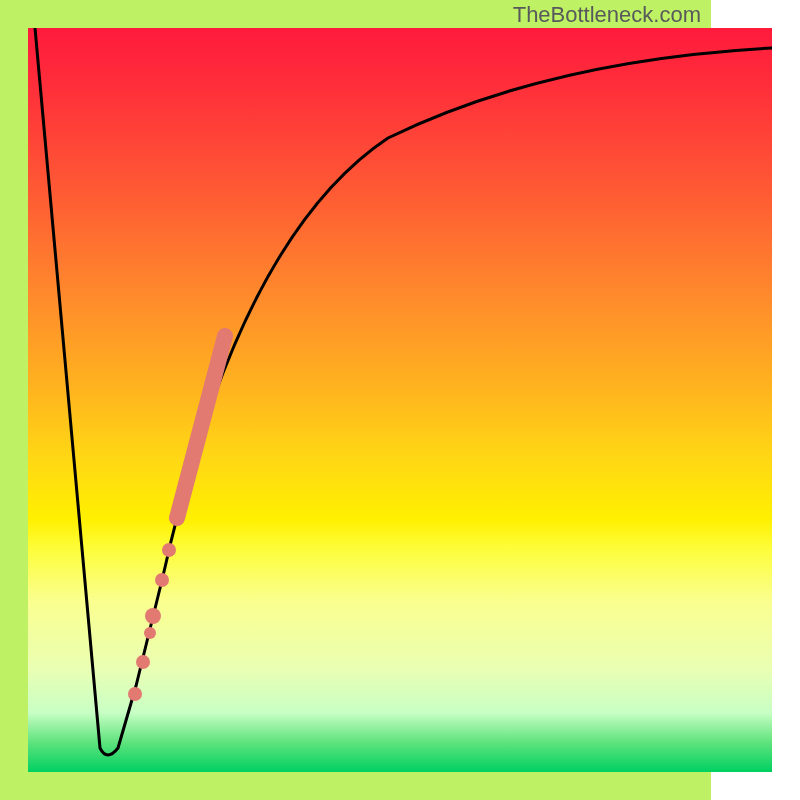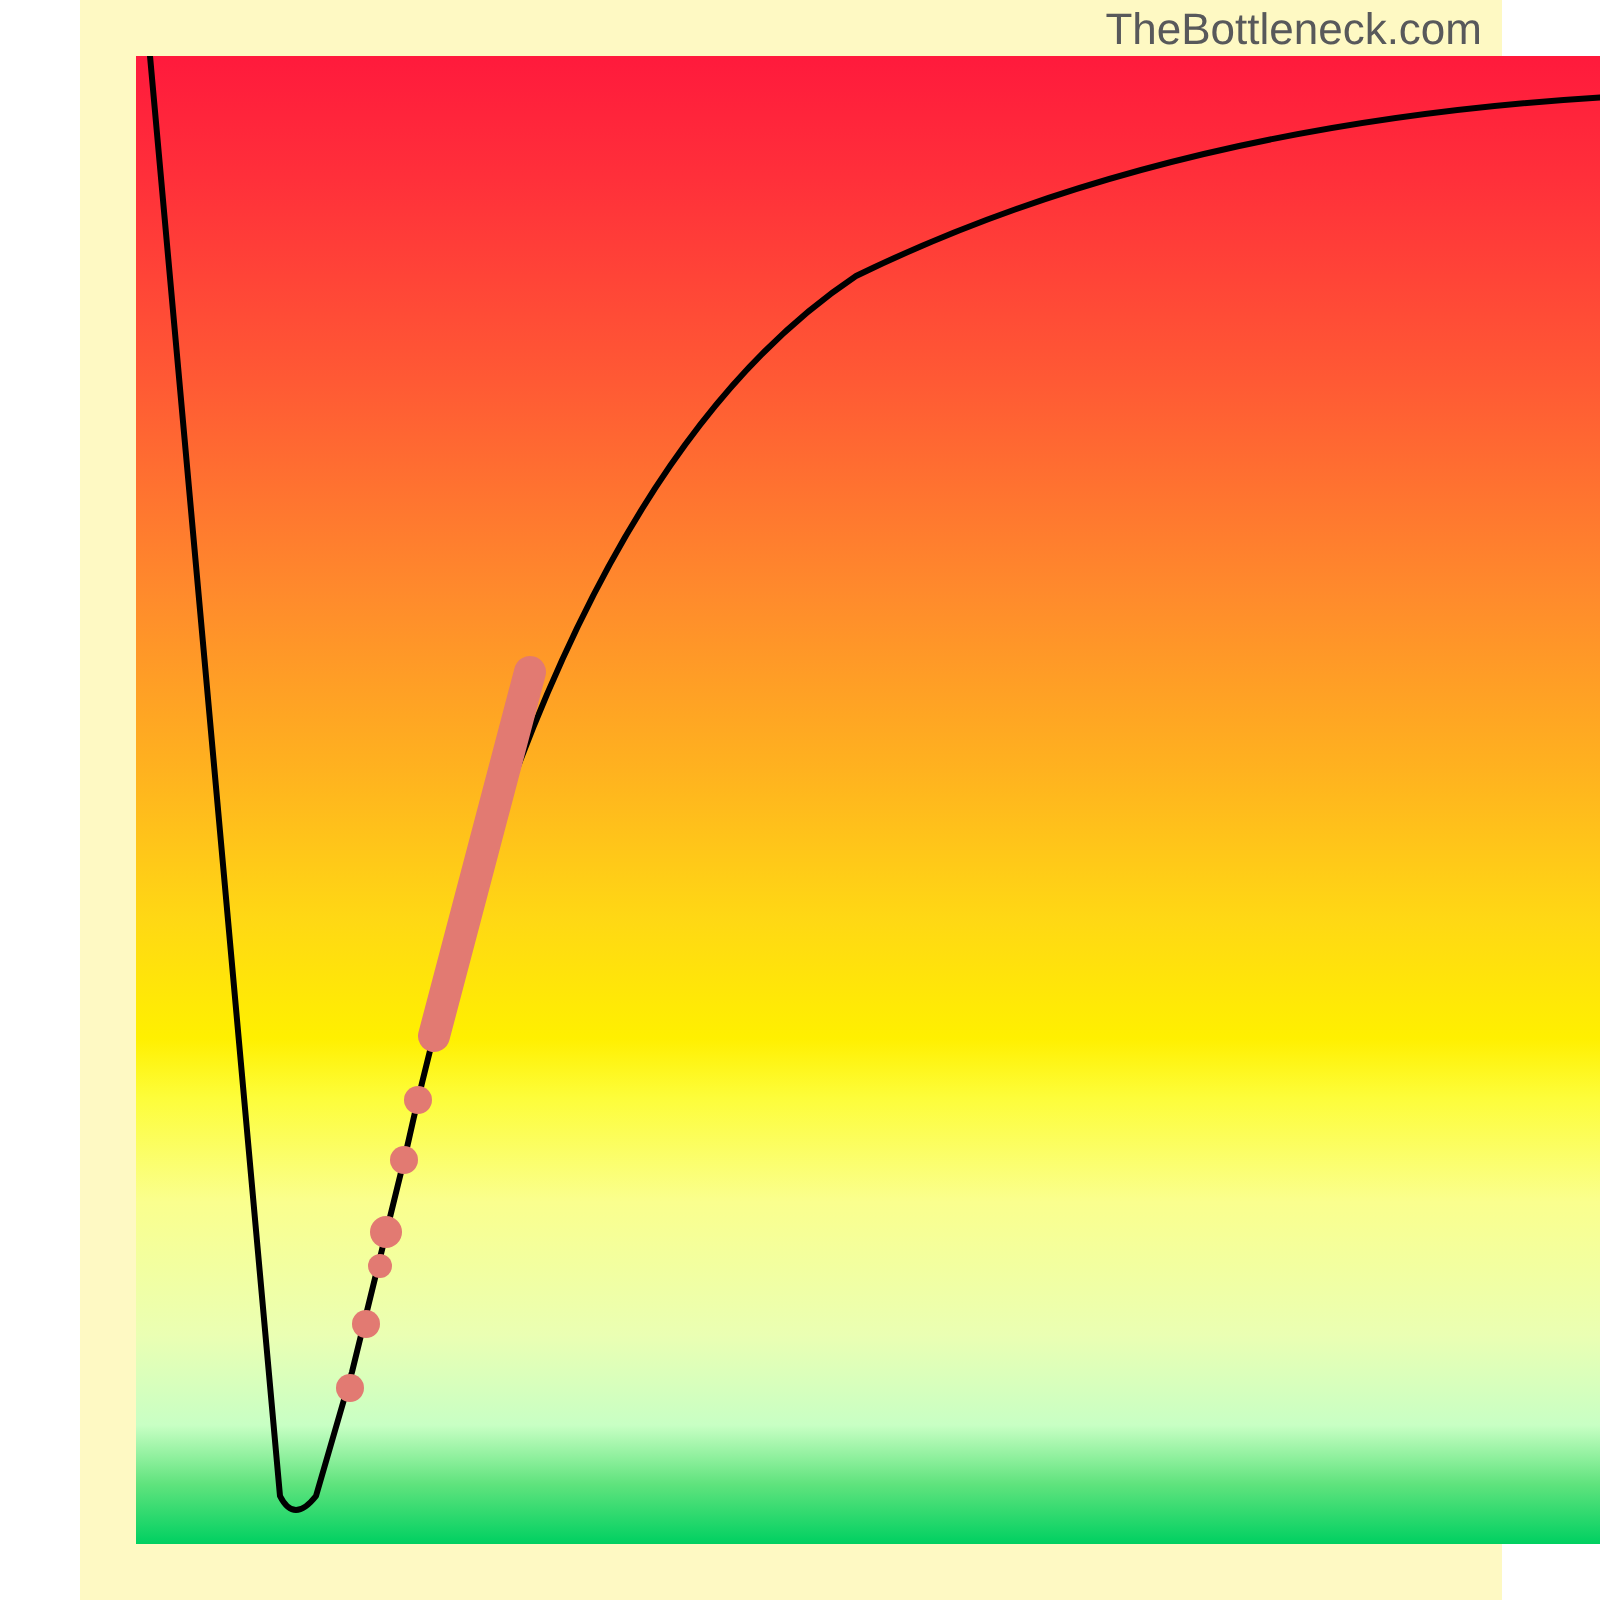--- a/index.html
+++ b/index.html
@@ -7,23 +7,22 @@
     padding: 0;
     width: 800px;
     height: 800px;
     overflow: hidden;
     background: #fff;
   }
   .chart-frame {
     position: relative;
     width: 711px;
     height: 800px;
-    background: #fef9c3;
+    background: #bef264;
     box-sizing: border-box;
-    margin-left: 40px;
   }
   .plot-area {
     position: absolute;
     left: 28px;
     top: 28px;
     width: 744px;
     height: 744px;
     background: linear-gradient(to bottom,
       #ff1a3c 0%,
       #ff2f3a 8%,

